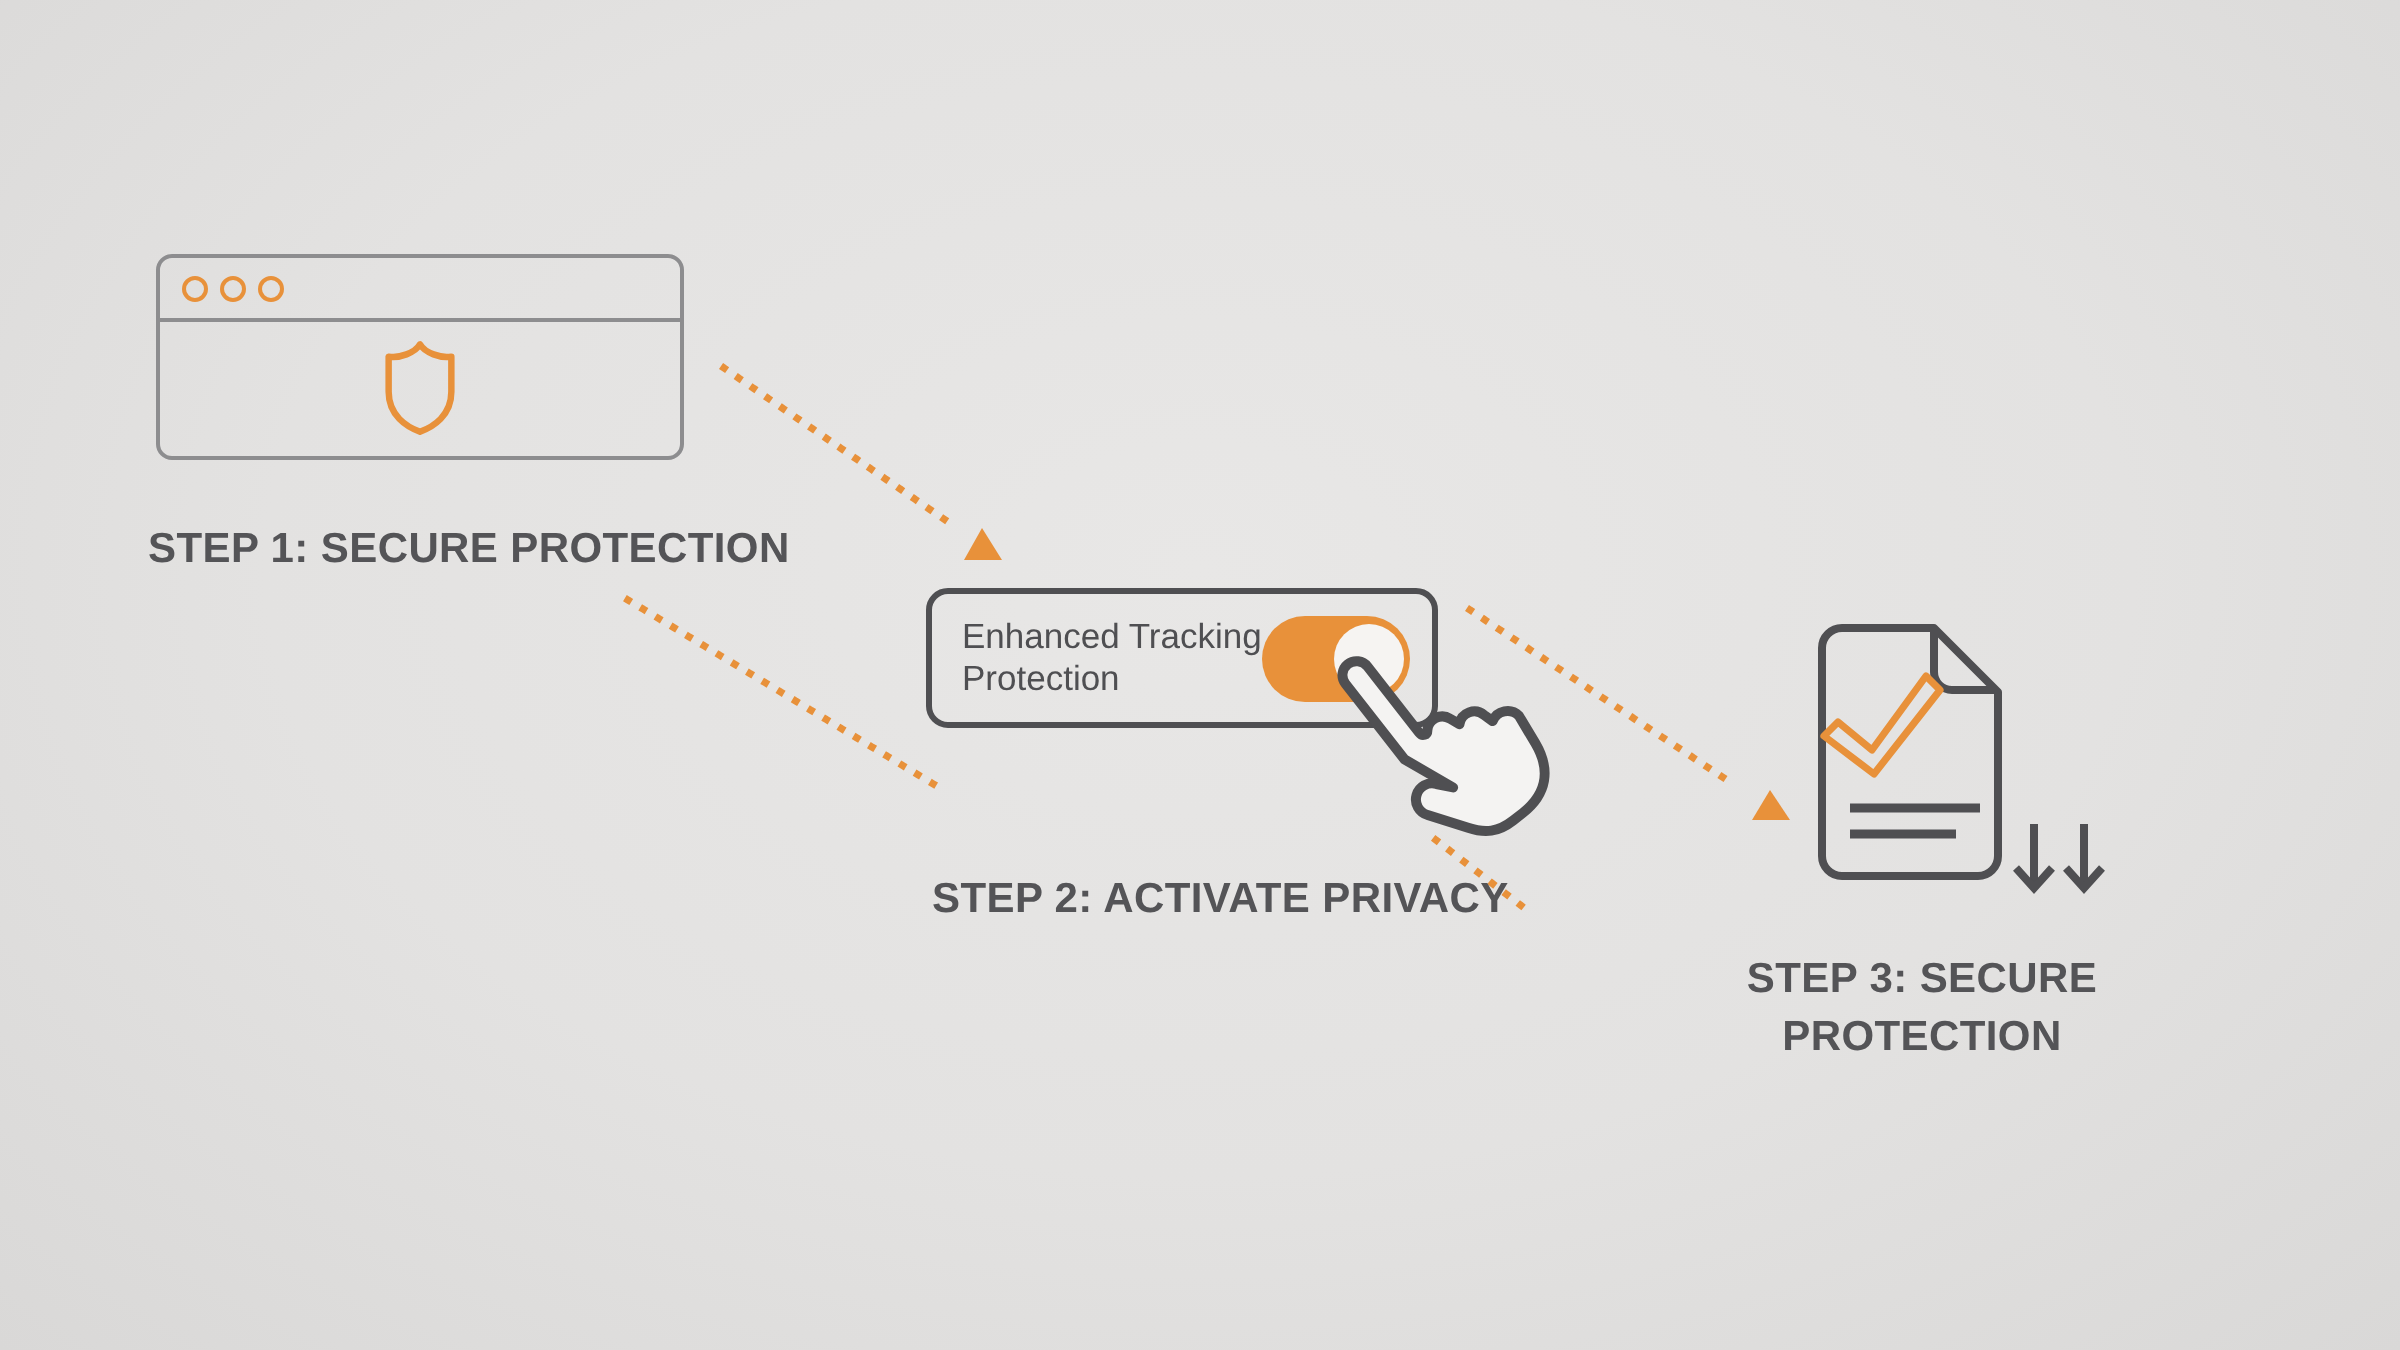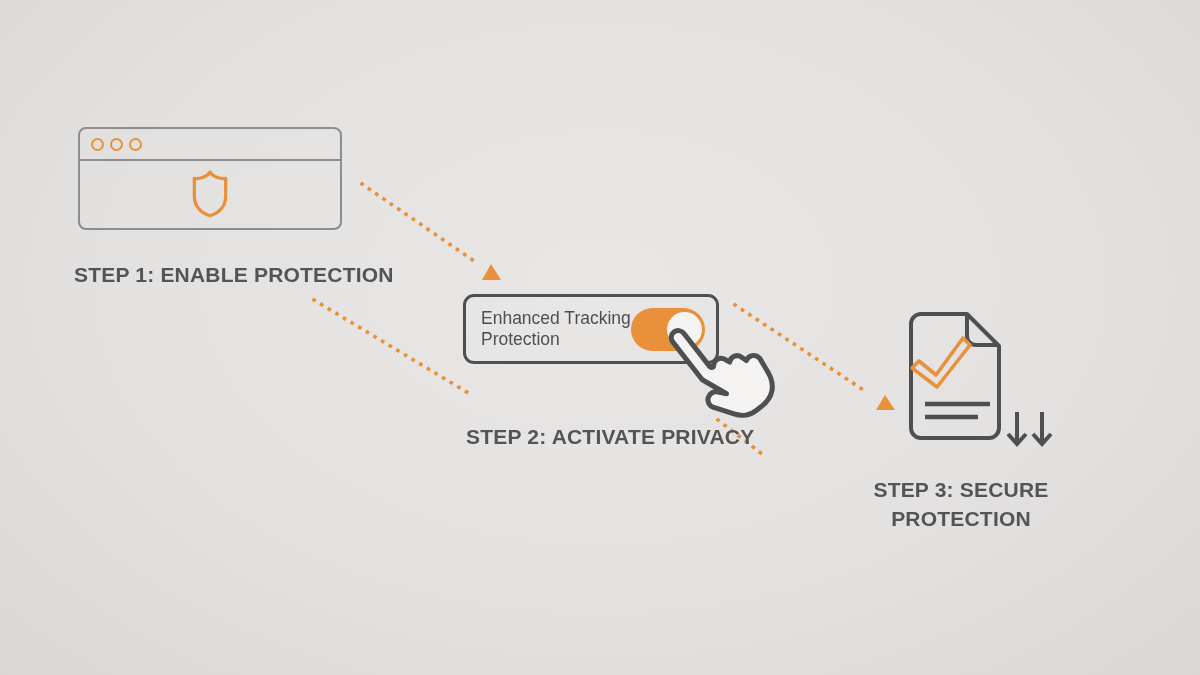--- a/index.html
+++ b/index.html
@@ -21,21 +21,21 @@
   .traffic-dot {
     width:13px; height:13px; border:2.5px solid var(--accent); border-radius:50%;
   }
   .browser-body { height:66px; display:flex; align-items:center; justify-content:center; }
   
   .step-label {
     position:absolute; font-size:21px; font-weight:700; color:#545457;
     letter-spacing:0.2px; line-height:1.38;
   }
   .step1-label { left:74px; top:261px; }
-  .step2-label { left:466px; top:423px;text-align:center; }
+  .step2-label { left:466px; top:436px;text-align:center; }
   .step3-label { left:855px; top:476px; width:212px; text-align:center; }
   
   .etp-panel {
     position:absolute; left:463px; top:294px; width:256px; height:70px;
     border:3px solid #4f4f52; border-radius:11px;text-decoration:underline;
   }
   .etp-label {
     position:absolute; left:15px; top:11px; width:160px;
     font-size:17.5px; color:#4f4f52; line-height:1.22;
   }
@@ -64,21 +64,21 @@
       <span class="traffic-dot"></span>
       <span class="traffic-dot"></span>
     </div>
     <div class="browser-body">
       <svg width="38" height="52" viewBox="0 0 40 52">
         <path d="M20,3 C17.5,7.5 9,10.5 3.5,9.5 L3.5,28 C3.5,40.5 13,46.5 20,49 C27,46.5 36.5,40.5 36.5,28 L36.5,9.5 C31,10.5 22.5,7.5 20,3 Z" fill="none" stroke="#e8913a" stroke-width="3.4" stroke-linejoin="round"></path>
       </svg>
     </div>
   </div>
 
-  <div class="step-label step1-label">STEP 1: ENABLE PROTECTION</div>
+  <div class="step-label step1-label">STEP 1: SECURE PROTECTION</div>
 
   <svg class="overlay" width="1200" height="675" viewBox="0 0 1200 675">
     <line x1="362" y1="184" x2="477" y2="263" stroke="#e8913a" stroke-width="3.6" stroke-linecap="square" stroke-dasharray="0.1 8.8"></line>
     <polygon points="482,280 501,280 491,264" fill="#e8913a"></polygon>
     <line x1="314" y1="300" x2="470" y2="394" stroke="#e8913a" stroke-width="3.6" stroke-linecap="square" stroke-dasharray="0.1 8.8"></line>
     <line x1="735" y1="305" x2="868" y2="393" stroke="#e8913a" stroke-width="3.6" stroke-linecap="square" stroke-dasharray="0.1 8.8"></line>
     <polygon points="876,410 895,410 885,395" fill="#e8913a"></polygon>
     <line x1="718" y1="420" x2="766" y2="457" stroke="#e8913a" stroke-width="3.6" stroke-linecap="square" stroke-dasharray="0.1 8.8"></line>
   </svg>
 

